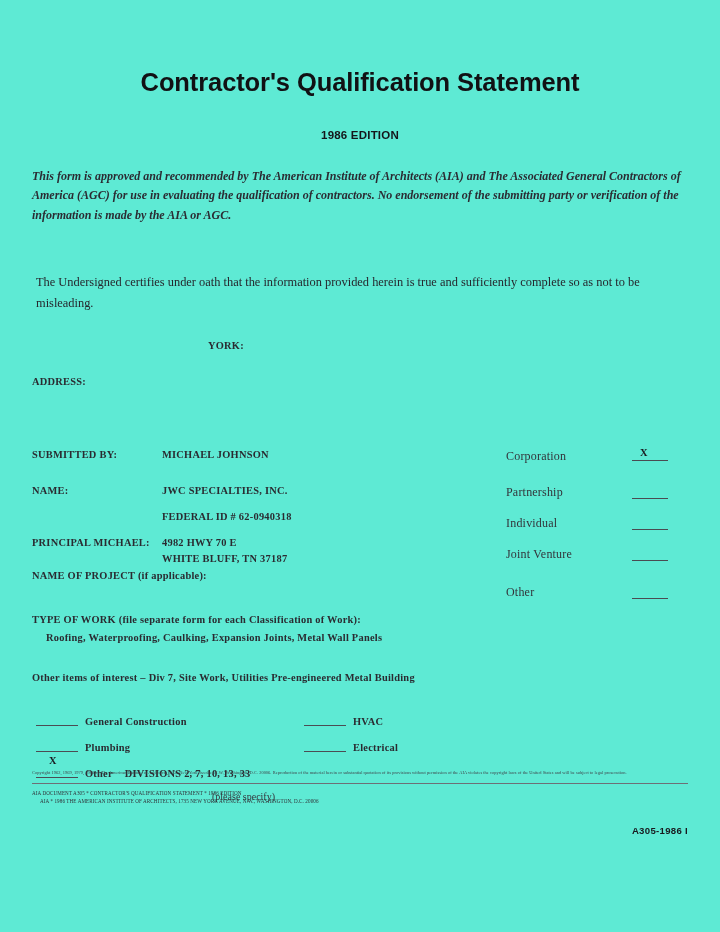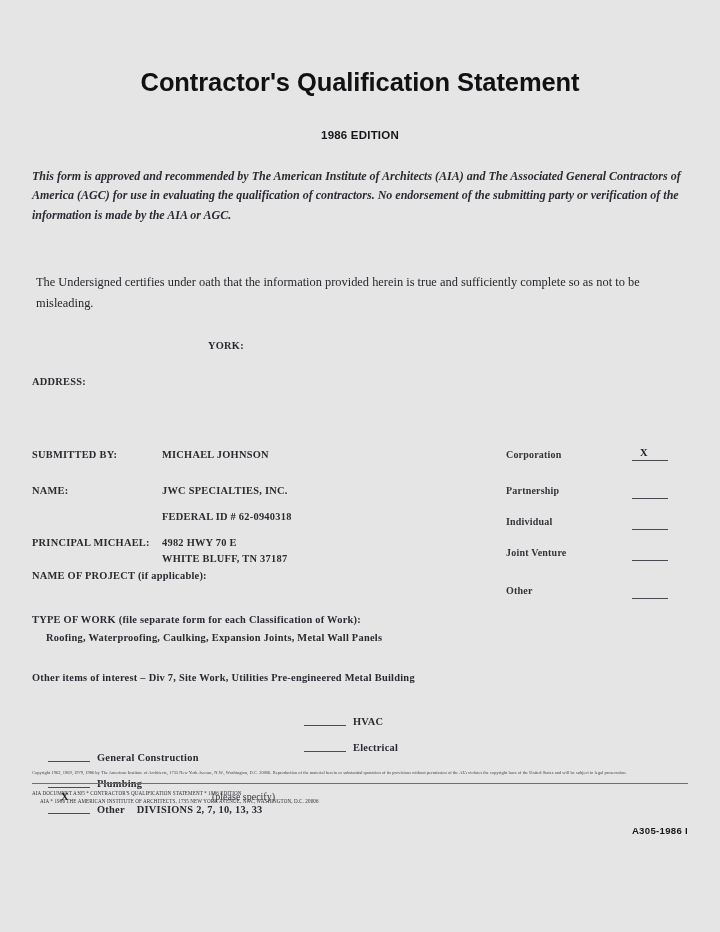--- a/index.html
+++ b/index.html
@@ -13,21 +13,21 @@
     background: #ffffff;
     font-family: "Liberation Serif", serif;
     color: #1d1d20;
     overflow: hidden;
     position: relative;
   }
   .page {
     position: relative;
     width: 720px;
     height: 932px;
-    background: #e5e5e5;
+    background: #5eead4;
     box-sizing: border-box;
     padding: 0 32px;
   }
 
   
   .doc-title {
     font-family: "Liberation Sans", sans-serif;
     font-weight: bold;
     font-size: 25.5px;
     letter-spacing: -0.1px;
@@ -105,22 +105,22 @@
     position: absolute;
     left: 0;
   }
   .sb-left-value {
     position: absolute;
     left: 130px;
   }
   .ent-label {
     position: absolute;
     left: 474px;
-    font-size: 10px;
-    font-weight: bold;
+    font-size: 12px;
+    font-weight: normal;
     letter-spacing: 0.2px;
     color: #33343a;
   }
   .ent-line {
     position: absolute;
     left: 600px;
     width: 36px;
     border-bottom: 1px solid #4a4b52;
     height: 11px;
   }
@@ -169,22 +169,21 @@
   .blank .mark {
     position: absolute;
     left: 13px;
     top: -11px;
     font-size: 10.4px;
     font-weight: bold;
     color: #1a1b20;
   }
   .chk-left {
     position: absolute;
-    left: 16px;
-    margin-top: 36px;
+    left: 4px;
   }
   .chk-right {
     position: absolute;
     left: 272px;
   }
   .specify {
     padding-left: 180px;
     padding-top: 2px;
     font-size: 10px;
     color: #34353c;

